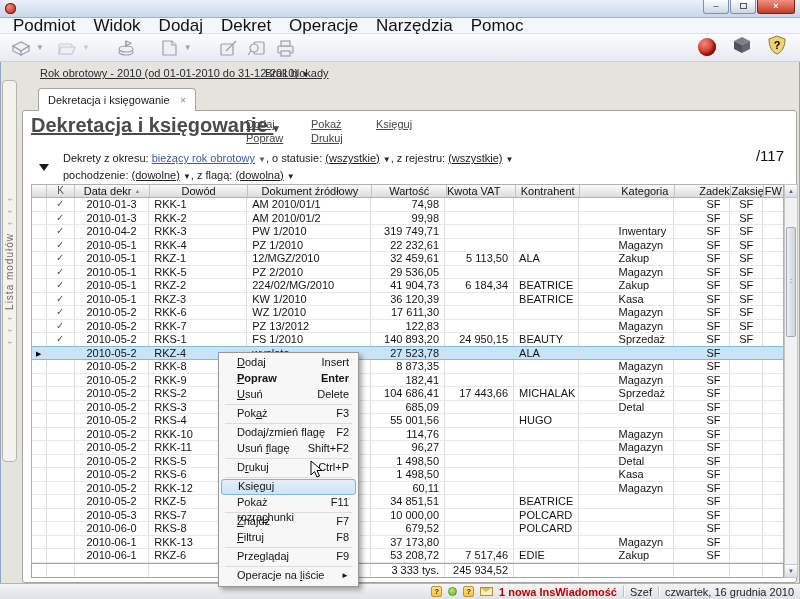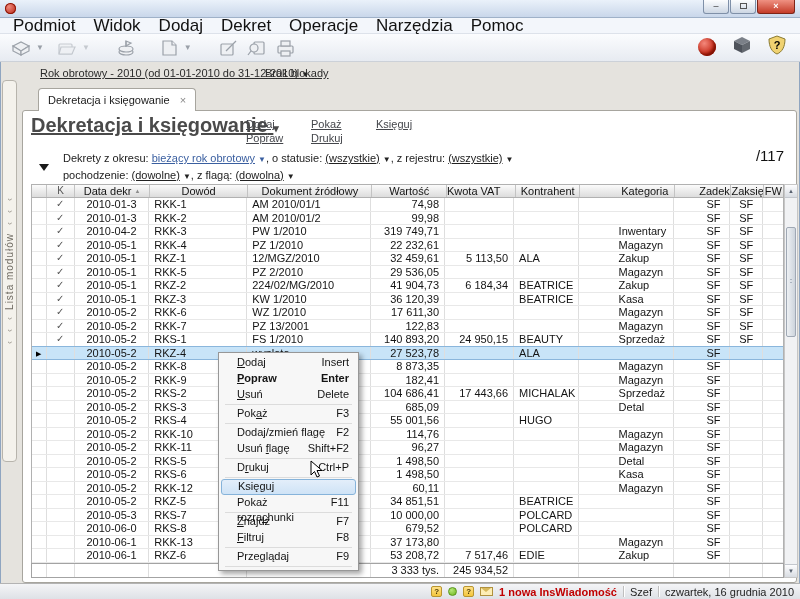--- a/index.html
+++ b/index.html
@@ -435,21 +435,21 @@
             <div class="td c-cat">Magazyn</div>
             <div class="td c-zd">SF</div>
             <div class="td c-zk">SF</div>
             <div class="td c-fw"></div>
           </div>
           <div class="trow">
             <div class="td c-ind"></div>
             <div class="td c-k">✓</div>
             <div class="td c-date">2010-05-2</div>
             <div class="td c-dow">RKK-7</div>
-            <div class="td c-src">PZ 13/2001</div>
+            <div class="td c-src">PZ 13/2012</div>
             <div class="td c-val">122,83</div>
             <div class="td c-vat"></div>
             <div class="td c-ctr"></div>
             <div class="td c-cat">Magazyn</div>
             <div class="td c-zd">SF</div>
             <div class="td c-zk">SF</div>
             <div class="td c-fw"></div>
           </div>
           <div class="trow">
             <div class="td c-ind"></div>
@@ -764,20 +764,24 @@
       <div class="cm-item">
         <span><u>F</u>iltruj</span>
         <span class="cm-shortcut">F8</span>
       </div>
       <div class="cm-sep"></div>
       <div class="cm-item">
         <span>Przeglądaj</span>
         <span class="cm-shortcut">F9</span>
       </div>
       <div class="cm-sep"></div>
+      <div class="cm-item">
+        <span>Operacje na <u>l</u>iście</span>
+        <span class="cm-shortcut cm-sub">►</span>
+      </div>
     </div>
 
   <svg class="cursor" width="14" height="20">
     <polygon points="1,1 1,15 4.5,11.5 7,17 9.5,16 7,10.5 12,10.5" fill="#fff" stroke="#000" stroke-width="1"></polygon>
   </svg>
 
   <div class="statusbar">
     <span class="help-box">?</span>
     <span class="green-dot"></span>
     <span class="help-box">?</span>

